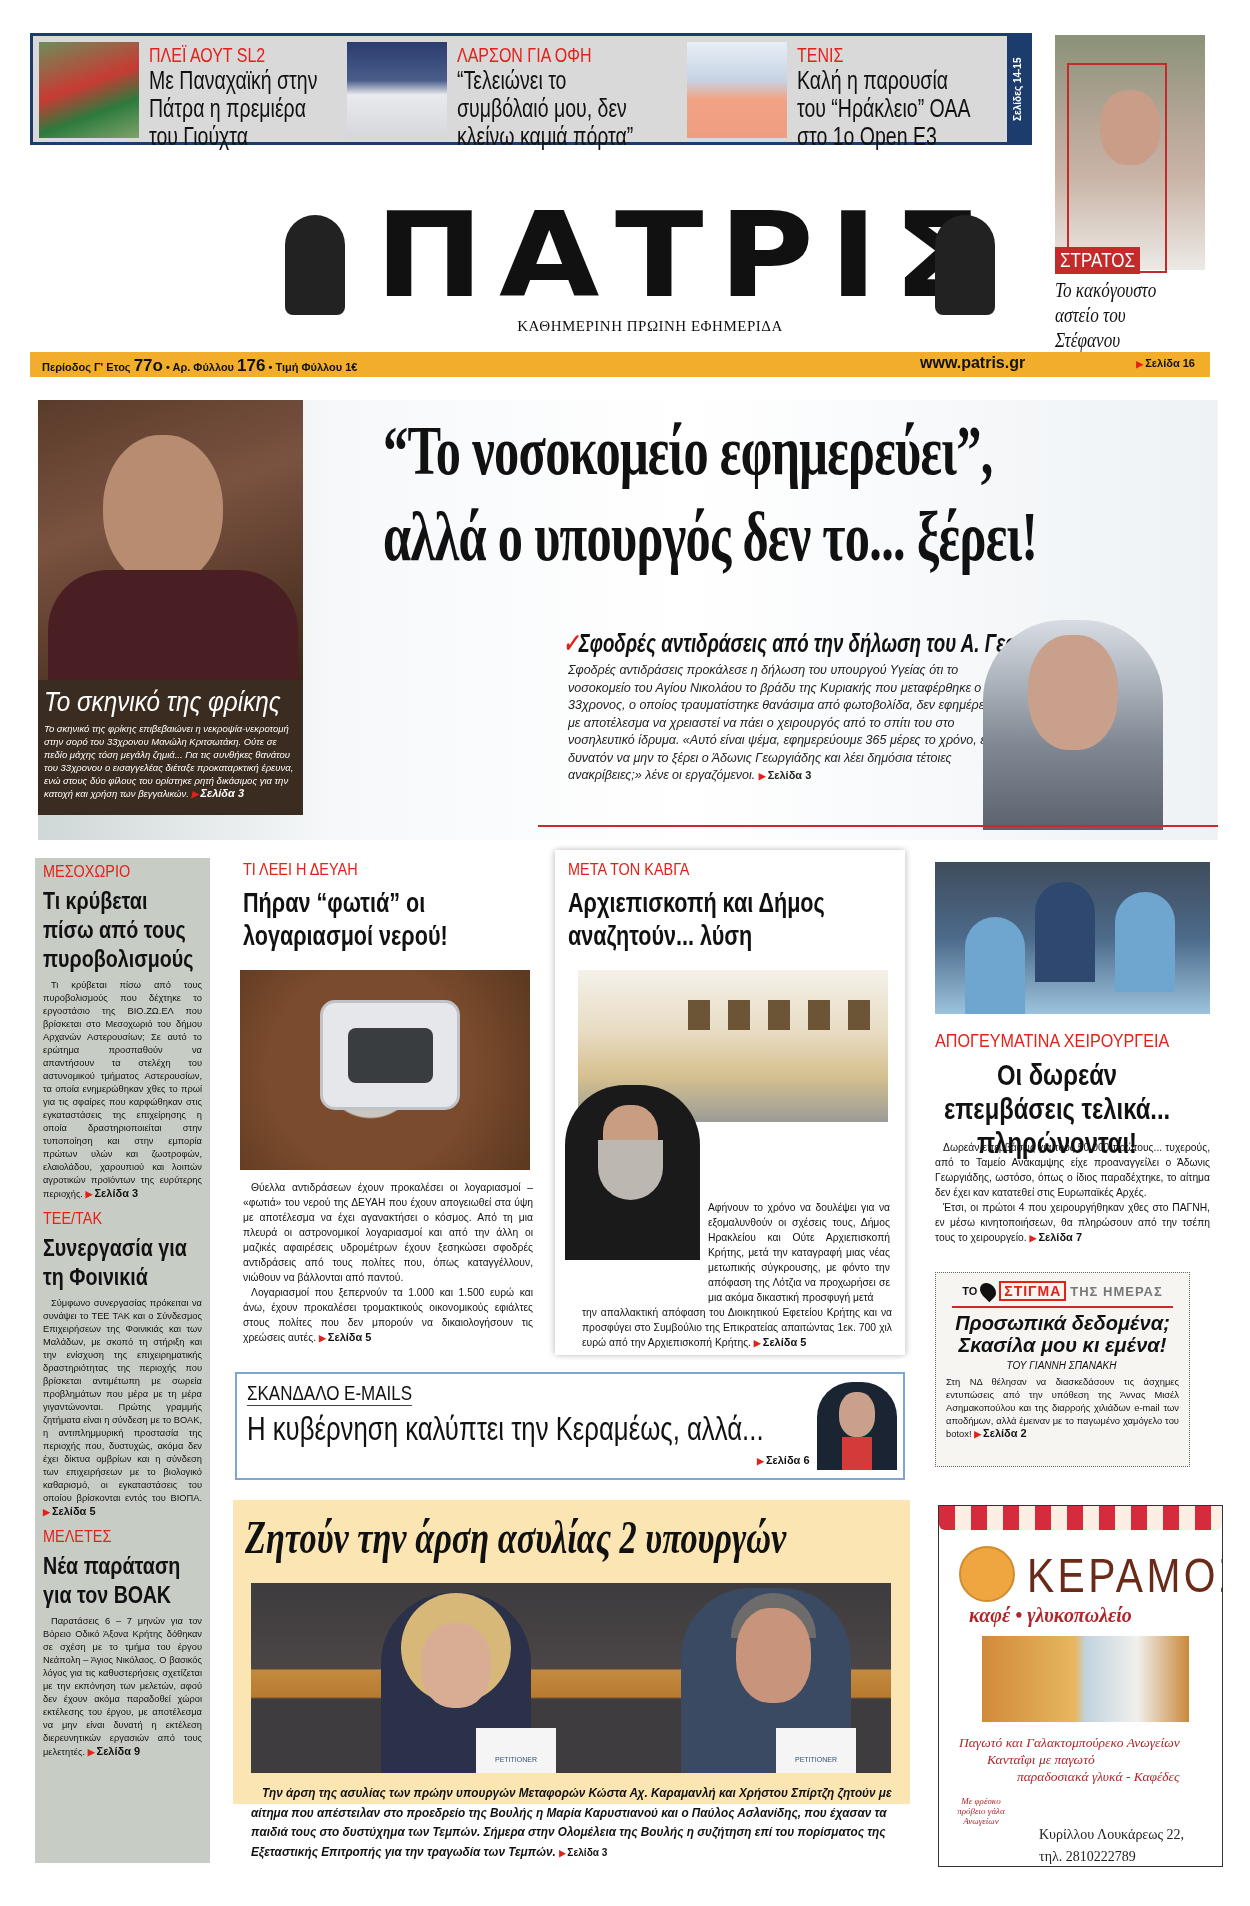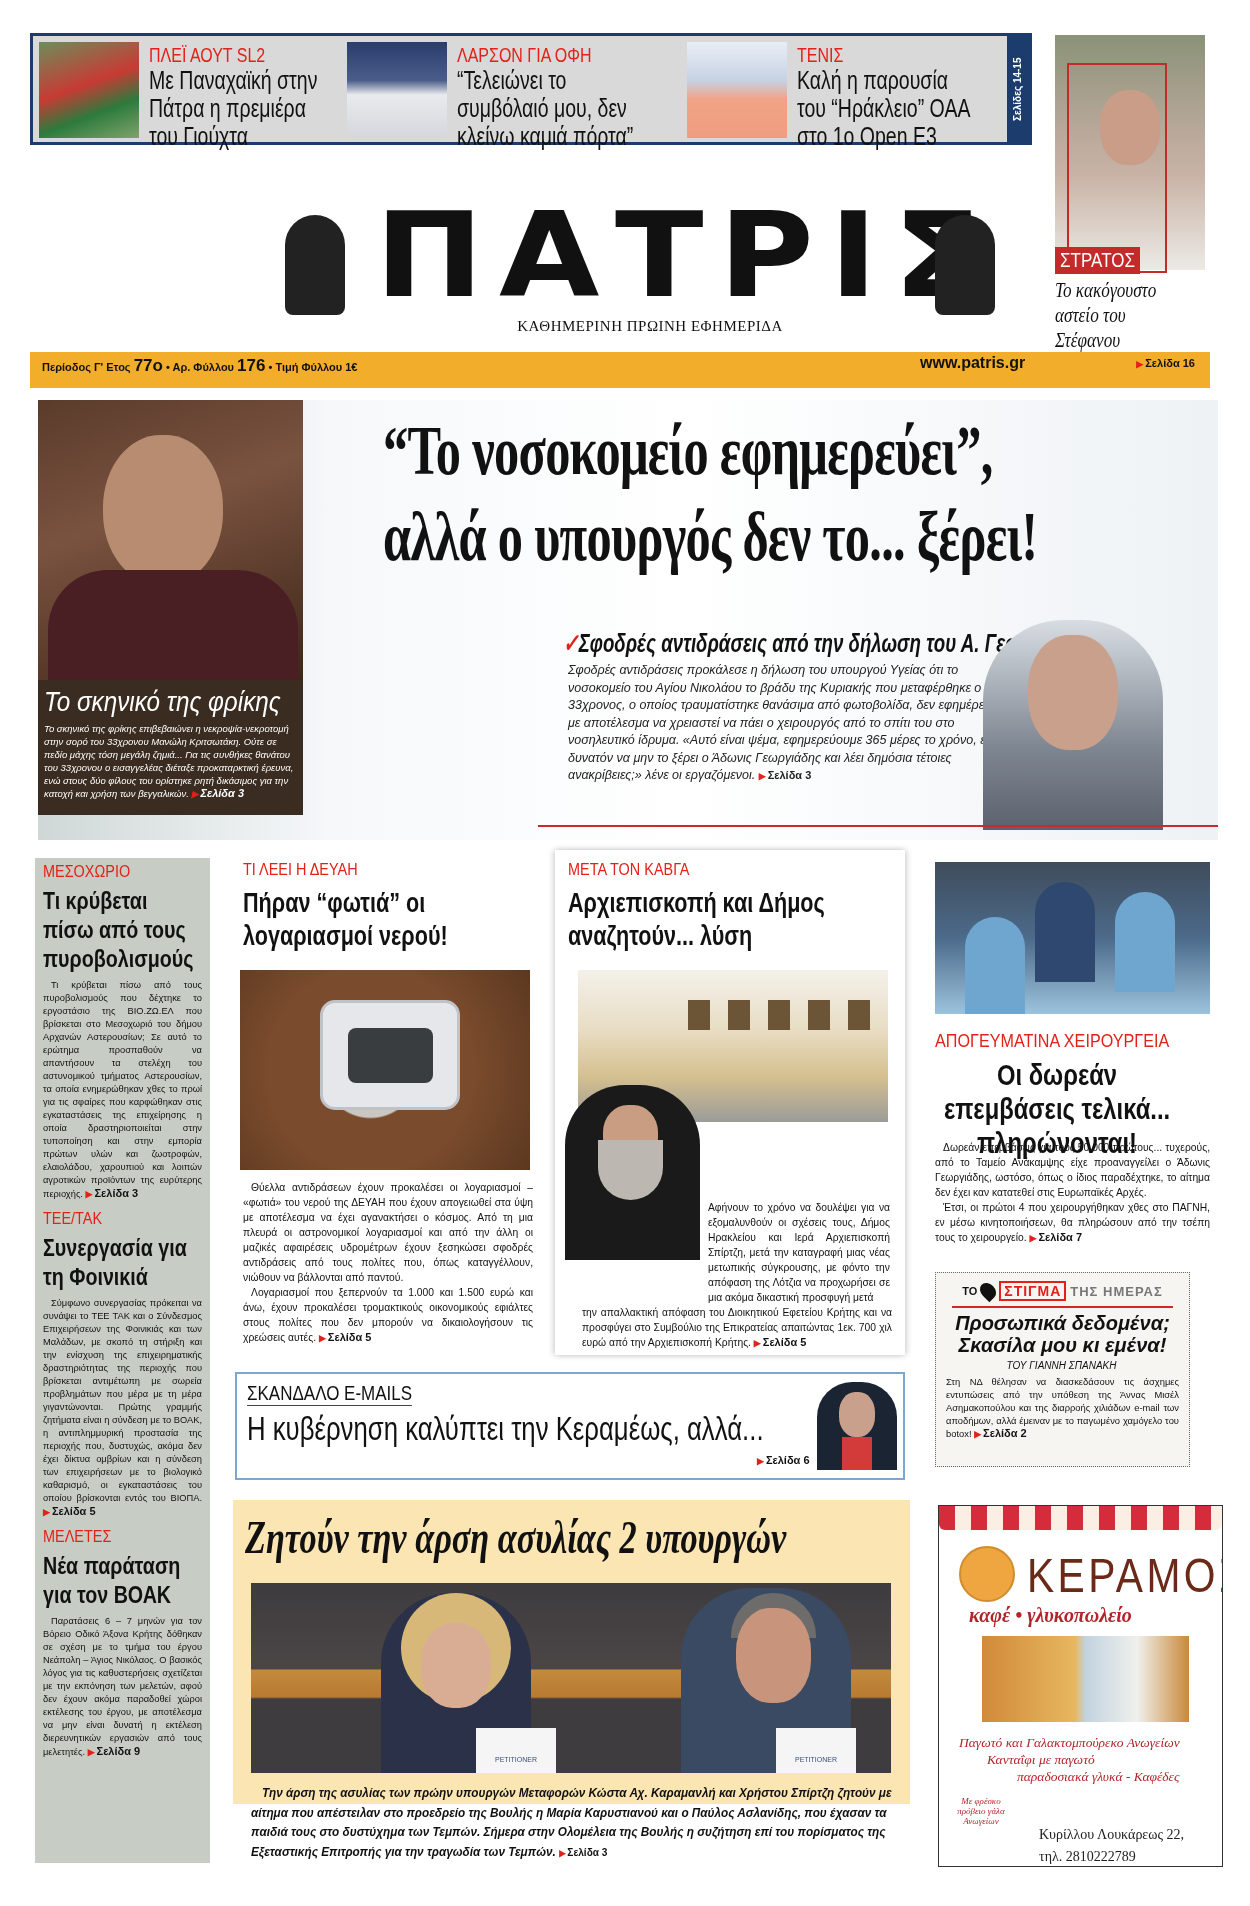--- a/index.html
+++ b/index.html
@@ -29,21 +29,21 @@
   #side-promo .headline { position: absolute; left: 0; top: 242px; width: 150px; font-size: 22px; line-height: 25px; font-style: italic; transform: scaleX(0.78); transform-origin: left top; font-family: "Liberation Serif", serif; }
 
   
   #logo { left: 400px; top: 205px; width: 500px; height: 100px; font-size: 118px; font-weight: 900; letter-spacing: 14px; text-align: center; line-height: 100px; font-family: "DejaVu Sans", sans-serif; transform: scaleX(1.1); color: #111; }
   .bust { width: 60px; height: 100px; border-radius: 30px 30px 8px 8px; background: #222; }
   #bust-left { left: 285px; top: 215px; }
   #bust-right { left: 935px; top: 215px; }
   #tagline { left: 400px; top: 318px; width: 500px; text-align: center; font-family: "Liberation Serif", serif; font-size: 15px; letter-spacing: 0.5px; }
 
   
-  #date-bar { left: 30px; top: 352px; width: 1180px; height: 36px; background: #f2ad2b; }
+  #date-bar { left: 30px; top: 352px; width: 1180px; height: 25px; background: #f2ad2b; }
   #issue-info { position: absolute; left: 12px; top: 4px; font-size: 11px; font-weight: bold; white-space: nowrap; }
   #issue-info .big { font-size: 17px; }
   #date-text { position: absolute; left: 475px; top: 3px; font-family: Liberation Mono, monospace; font-size: 16px; letter-spacing: 0.5px; margin-top: 47px; }
   #website { position: absolute; left: 890px; top: 2px; font-size: 16px; font-weight: bold; }
   #side-ref { position: absolute; right: 15px; top: 5px; }
 
   
   #lead { left: 38px; top: 400px; width: 1180px; height: 440px; background: linear-gradient(90deg, #cfd8d6 0%, #f6f8fa 25%, #ffffff 55%, #eef2f5 100%); }
   #lead-photo { position: absolute; left: 0; top: 0; width: 265px; height: 280px; background: linear-gradient(160deg,#5a3b2a 0%,#7a5240 40%,#3d2618 100%); }
   #lead-photo .face { position:absolute; left:65px; top:35px; width:120px; height:150px; border-radius:48%; background:#b88c70; }
@@ -251,21 +251,21 @@
   <div class="win" style="left:110px;top:30px"></div>
     <div class="win" style="left:150px;top:30px"></div>
     <div class="win" style="left:190px;top:30px"></div>
     <div class="win" style="left:230px;top:30px"></div>
     <div class="win" style="left:270px;top:30px"></div>
 </div>
 <div id="c3-priest" class="abs photo">
     <div class="face"></div>
     <div class="beard"></div>
   </div>
-<div id="c3-body-right" class="abs">Αφήνουν το χρόνο να δουλέψει για να εξομαλυνθούν οι σχέσεις τους, Δήμος Ηρακλείου και Ιερά Αρχιεπισκοπή Σπίρτζη, μετά την καταγραφή μιας νέας μετωπικής σύγκρουσης, με φόντο την απόφαση της Λότζια να προχωρήσει σε μια ακόμα δικαστική προσφυγή μετά</div>
+<div id="c3-body-right" class="abs">Αφήνουν το χρόνο να δουλέψει για να εξομαλυνθούν οι σχέσεις τους, Δήμος Ηρακλείου και Ούτε Αρχιεπισκοπή Κρήτης, μετά την καταγραφή μιας νέας μετωπικής σύγκρουσης, με φόντο την απόφαση της Λότζια να προχωρήσει σε μια ακόμα δικαστική προσφυγή μετά</div>
 <div id="c3-body-bottom" class="abs"><span>την απαλλακτική απόφαση του Διοικητικού Εφετείου Κρήτης και να προσφύγει στο Συμβούλιο της Επικρατείας απαιτώντας 1εκ. 700 χιλ ευρώ από την Αρχιεπισκοπή Κρήτης.</span> <span class="page-ref">Σελίδα 5</span></div>
 
 <div id="scandal" class="abs">
   <div id="scandal-kicker" class="cond">ΣΚΑΝΔΑΛΟ E-MAILS</div>
   <div id="scandal-title" class="cond">Η κυβέρνηση καλύπτει την Κεραμέως, αλλά...</div>
   <div id="scandal-photo" class="photo">
       <div class="face"></div>
       <div class="shirt"></div>
     </div>
   <div id="scandal-ref" class="page-ref">Σελίδα 6</div>

